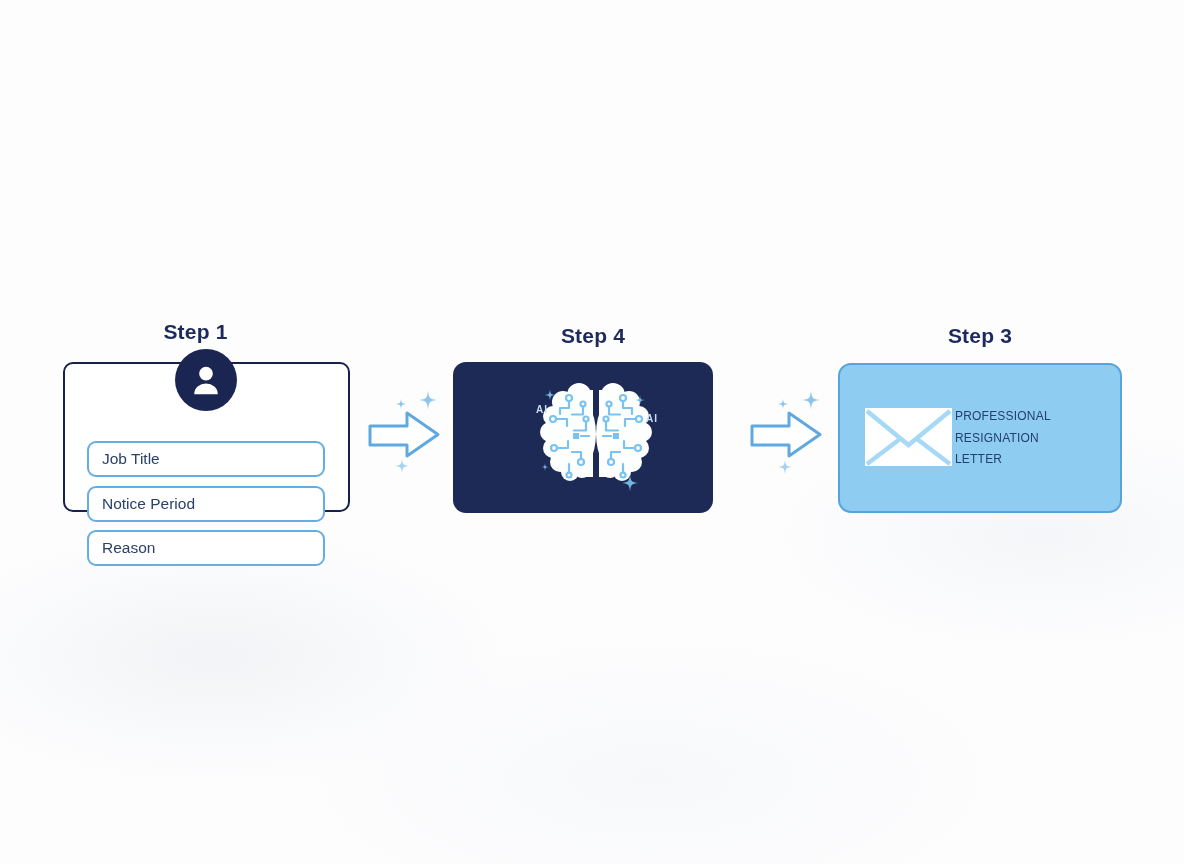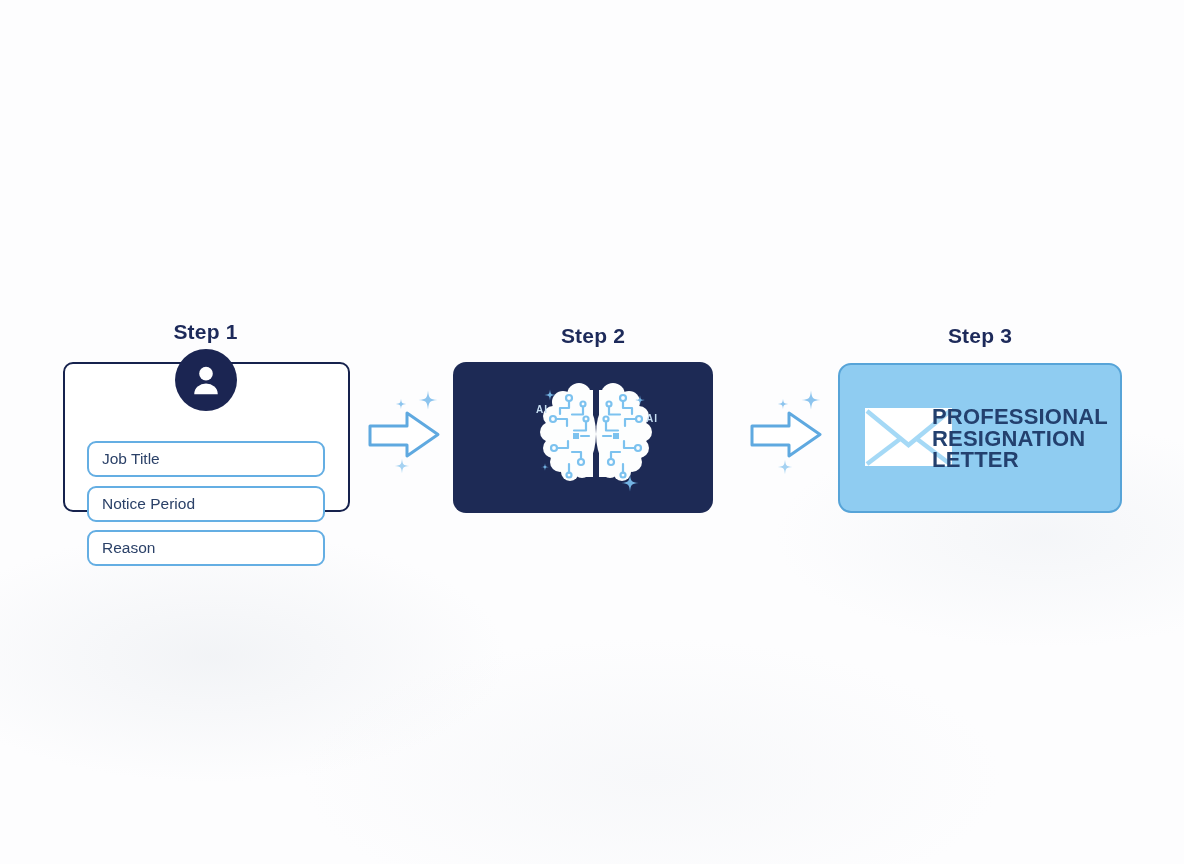--- a/index.html
+++ b/index.html
@@ -49,40 +49,40 @@
   .ai-label { font-family: "Liberation Sans", sans-serif; font-size: 10px; font-weight: 600;
     fill: #c6def2; letter-spacing: 1px; }
   
   .box3 {
     position: absolute; left: 838px; top: 363px; width: 284px; height: 150px;
     background: #8fccf1; border: 2px solid #57a4d8; border-radius: 13px;
     box-sizing: border-box;
   }
   .envelope { position: absolute; left: 865px; top: 408px; }
   .output-text {
-    position: absolute; left: 932px; top: 406px; width: 150px;
-    font-size: 22px; font-weight: bold; color: #23406e;
+    position: absolute; left: 955px; top: 406px; width: 150px;
+    font-size: 12px; font-weight: normal; color: #23406e;
     line-height: 21.5px; letter-spacing: .2px;
   }
 </style>
 </head>
 <body>
 
 <div id="stage">
 
   <svg width="0" height="0" style="position:absolute" aria-hidden="true">
     <defs>
       <path id="sparkle4" d="M0,-10 C1,-1.6 1.6,-1 10,0 C1.6,1 1,1.6 0,10 C-1,1.6 -1.6,1 -10,0 C-1.6,-1 -1,-1.6 0,-10 Z"></path>
       <g id="arrow-right">
         <polygon points="8,43 45,43 45,30 76,51.5 45,73 45,62 8,62" fill="#ffffff" stroke="#5fa9e0" stroke-width="3" stroke-linejoin="round"></polygon>
       </g>
     </defs>
   </svg>
 
-  <div class="step-title" style="left:62px; top:319px; width:287px;">Step 1</div>
+  <div class="step-title" style="left:52px; top:319px; width:287px;">Step 1</div>
 
   <div class="card1"></div>
 
   <div class="avatar">
     <svg width="38" height="38" viewBox="0 0 24 24">
       <circle cx="12" cy="8" r="4.3" fill="#ffffff"></circle>
       <path d="M4.6,21 v-0.4 a7.4,6.4 0 0 1 14.8,0 V21 Z" fill="#ffffff"></path>
     </svg>
   </div>
 
@@ -92,21 +92,21 @@
 
   <div class="arrow-group ag1">
     <svg width="95" height="105" viewBox="0 0 95 105">
       <use href="#sparkle4" transform="translate(39,21) scale(0.52)" fill="#8cc4ee"></use>
       <use href="#sparkle4" transform="translate(66,17) scale(0.95)" fill="#8cc4ee"></use>
       <use href="#sparkle4" transform="translate(40,83) scale(0.72)" fill="#a5d2f2"></use>
       <use href="#arrow-right"></use>
     </svg>
   </div>
 
-  <div class="step-title" style="left:453px; top:323px; width:280px;">Step 2</div>
+  <div class="step-title" style="left:453px; top:323px; width:280px;">Step 4</div>
 
   <div class="box2">
     <svg width="280" height="151" viewBox="0 0 280 151">
 
       <g fill="#fdfefe">
         <ellipse cx="118" cy="72" rx="25" ry="41"></ellipse>
         <circle cx="126" cy="33" r="12"></circle>
           <circle cx="110" cy="40" r="11"></circle>
         <circle cx="100" cy="54" r="10"></circle>
           <circle cx="97" cy="70" r="10"></circle>

